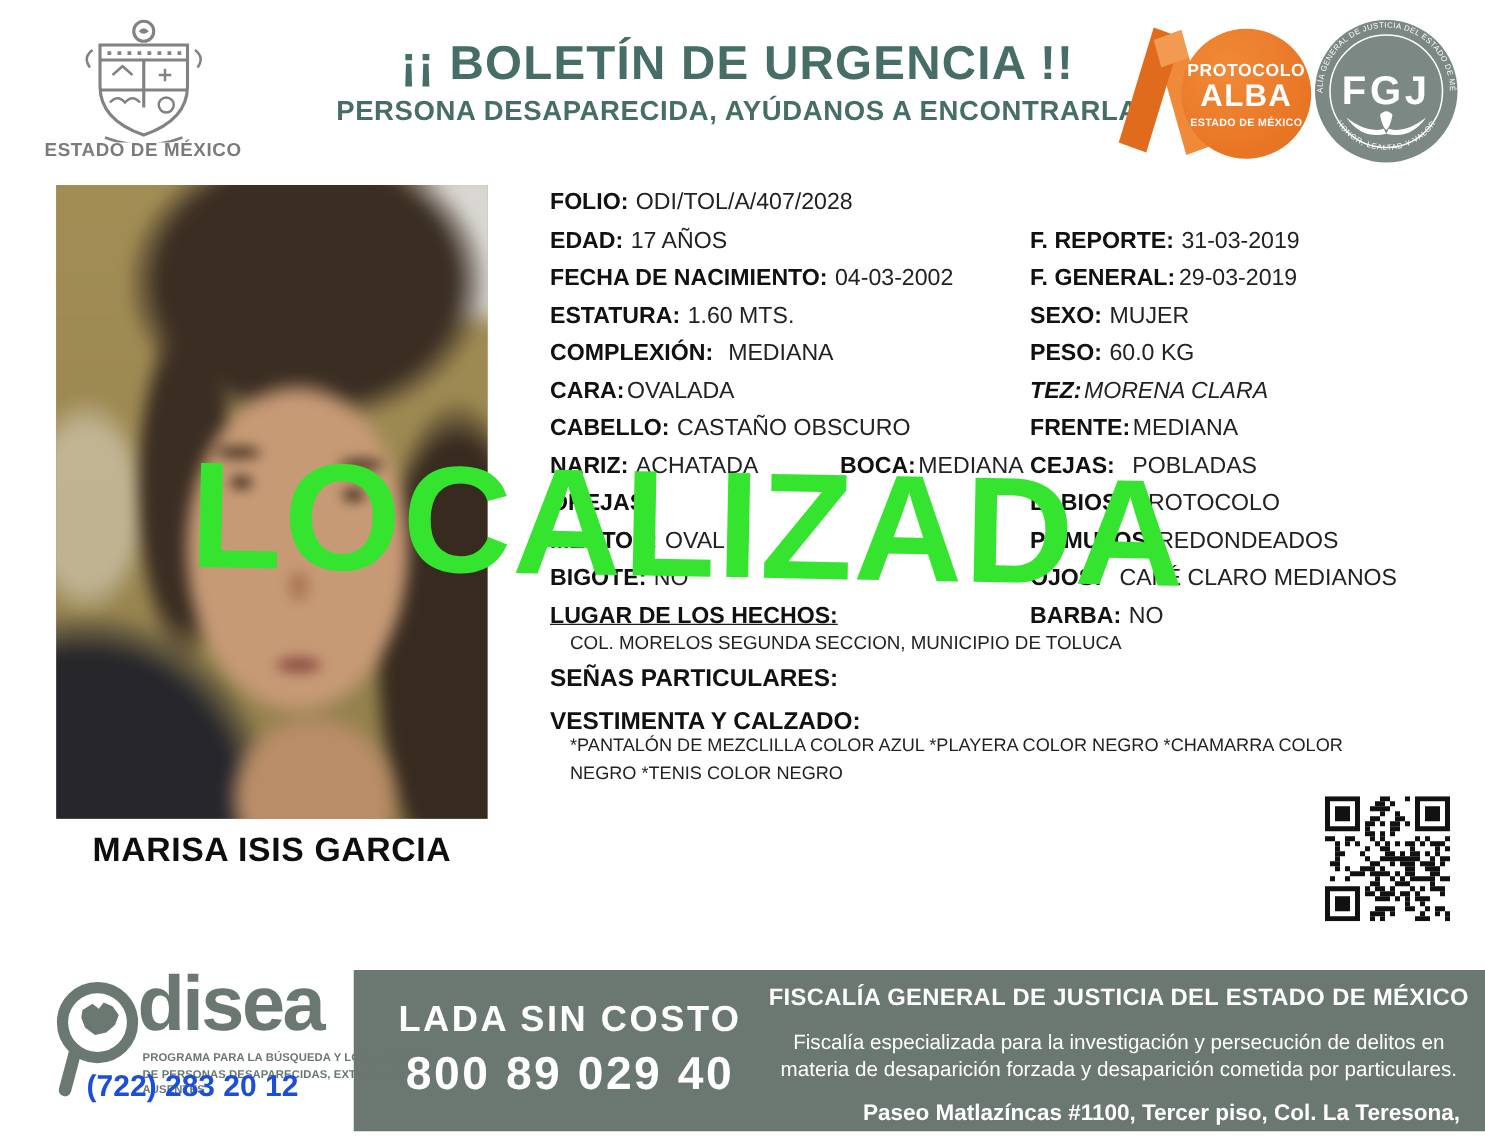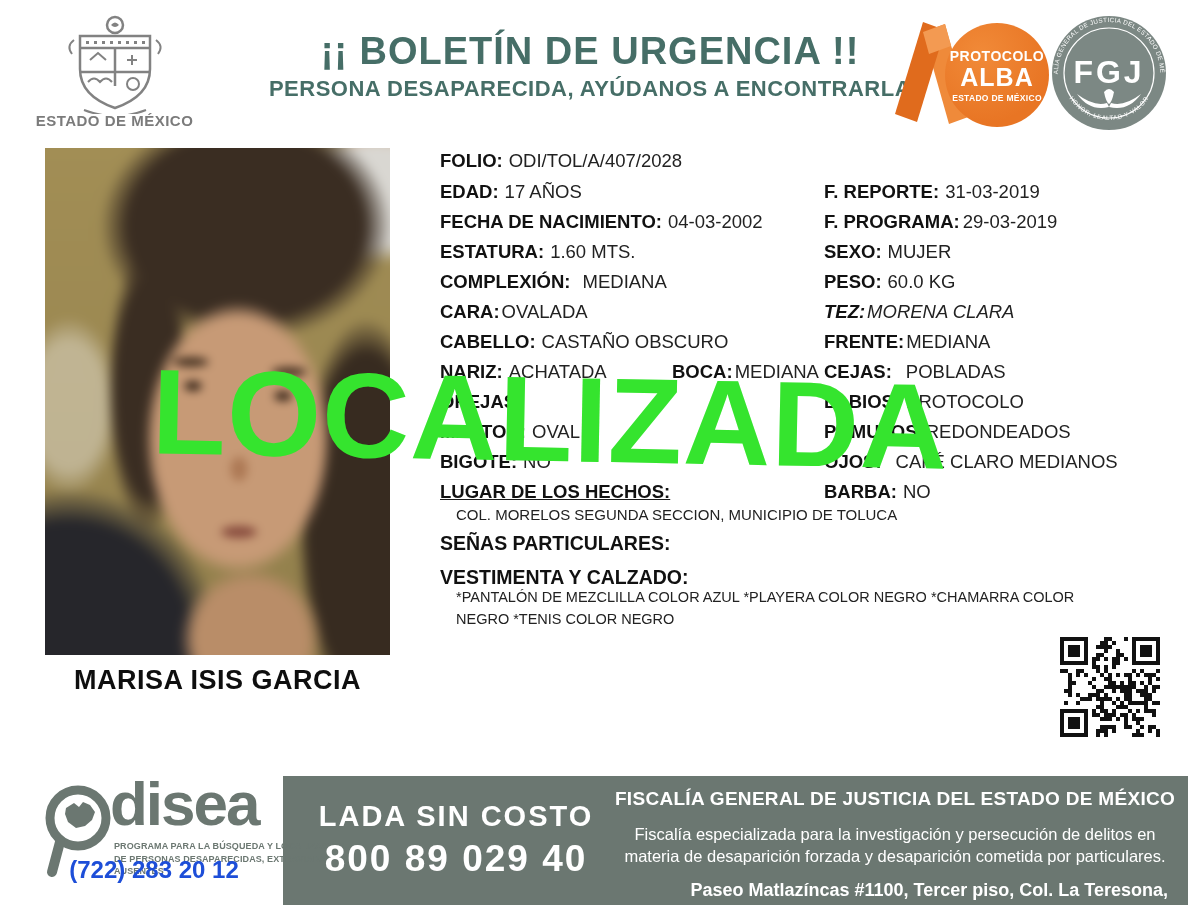--- a/index.html
+++ b/index.html
@@ -188,21 +188,21 @@
 <div class="row" style="left:440px;top:331px;"><span class="lbl">CABELLO:</span><span class="val">CASTAÑO OBSCURO</span></div>
 <div class="row" style="left:440px;top:361px;"><span class="lbl">NARIZ:</span><span class="val">ACHATADA</span></div>
 <div class="row" style="left:672px;top:361px;"><span class="lbl">BOCA:</span><span class="val" style="margin-left:2px;">MEDIANA</span></div>
 <div class="row" style="left:440px;top:391px;"><span class="lbl">OREJAS:</span><span class="val"></span></div>
 <div class="row" style="left:440px;top:421px;"><span class="lbl">MENTON:</span><span class="val">OVAL</span></div>
 <div class="row" style="left:440px;top:451px;"><span class="lbl">BIGOTE:</span><span class="val">NO</span></div>
 <div class="row" style="left:440px;top:481px;text-decoration:underline;"><span class="lbl">LUGAR DE LOS HECHOS:</span><span class="val"></span></div>
 <div class="detail" style="left:456px;top:506px;">COL. MORELOS SEGUNDA SECCION, MUNICIPIO DE TOLUCA</div>
 
 <div class="row" style="left:824px;top:181px;"><span class="lbl">F. REPORTE:</span><span class="val">31-03-2019</span></div>
-<div class="row" style="left:824px;top:211px;"><span class="lbl">F. PROGRAMA:</span><span class="val" style="margin-left:3px;">29-03-2019</span></div>
+<div class="row" style="left:824px;top:211px;"><span class="lbl">F. GENERAL:</span><span class="val" style="margin-left:3px;">29-03-2019</span></div>
 <div class="row" style="left:824px;top:241px;"><span class="lbl">SEXO:</span><span class="val">MUJER</span></div>
 <div class="row" style="left:824px;top:271px;"><span class="lbl">PESO:</span><span class="val">60.0 KG</span></div>
 <div class="row" style="left:824px;top:301px;font-style:italic;"><span class="lbl">TEZ:</span><span class="val" style="margin-left:2px;">MORENA CLARA</span></div>
 <div class="row" style="left:824px;top:331px;"><span class="lbl">FRENTE:</span><span class="val" style="margin-left:2px;">MEDIANA</span></div>
 <div class="row" style="left:824px;top:361px;"><span class="lbl">CEJAS:</span><span class="val" style="margin-left:14px;">POBLADAS</span></div>
 <div class="row" style="left:824px;top:391px;"><span class="lbl">LABIOS:</span><span class="val">PROTOCOLO</span></div>
 <div class="row" style="left:824px;top:421px;"><span class="lbl">POMULOS:</span><span class="val" style="margin-left:2px;">REDONDEADOS</span></div>
 <div class="row" style="left:824px;top:451px;"><span class="lbl">OJOS:</span><span class="val" style="margin-left:14px;">CAFÉ CLARO MEDIANOS</span></div>
 <div class="row" style="left:824px;top:481px;"><span class="lbl">BARBA:</span><span class="val">NO</span></div>
 

